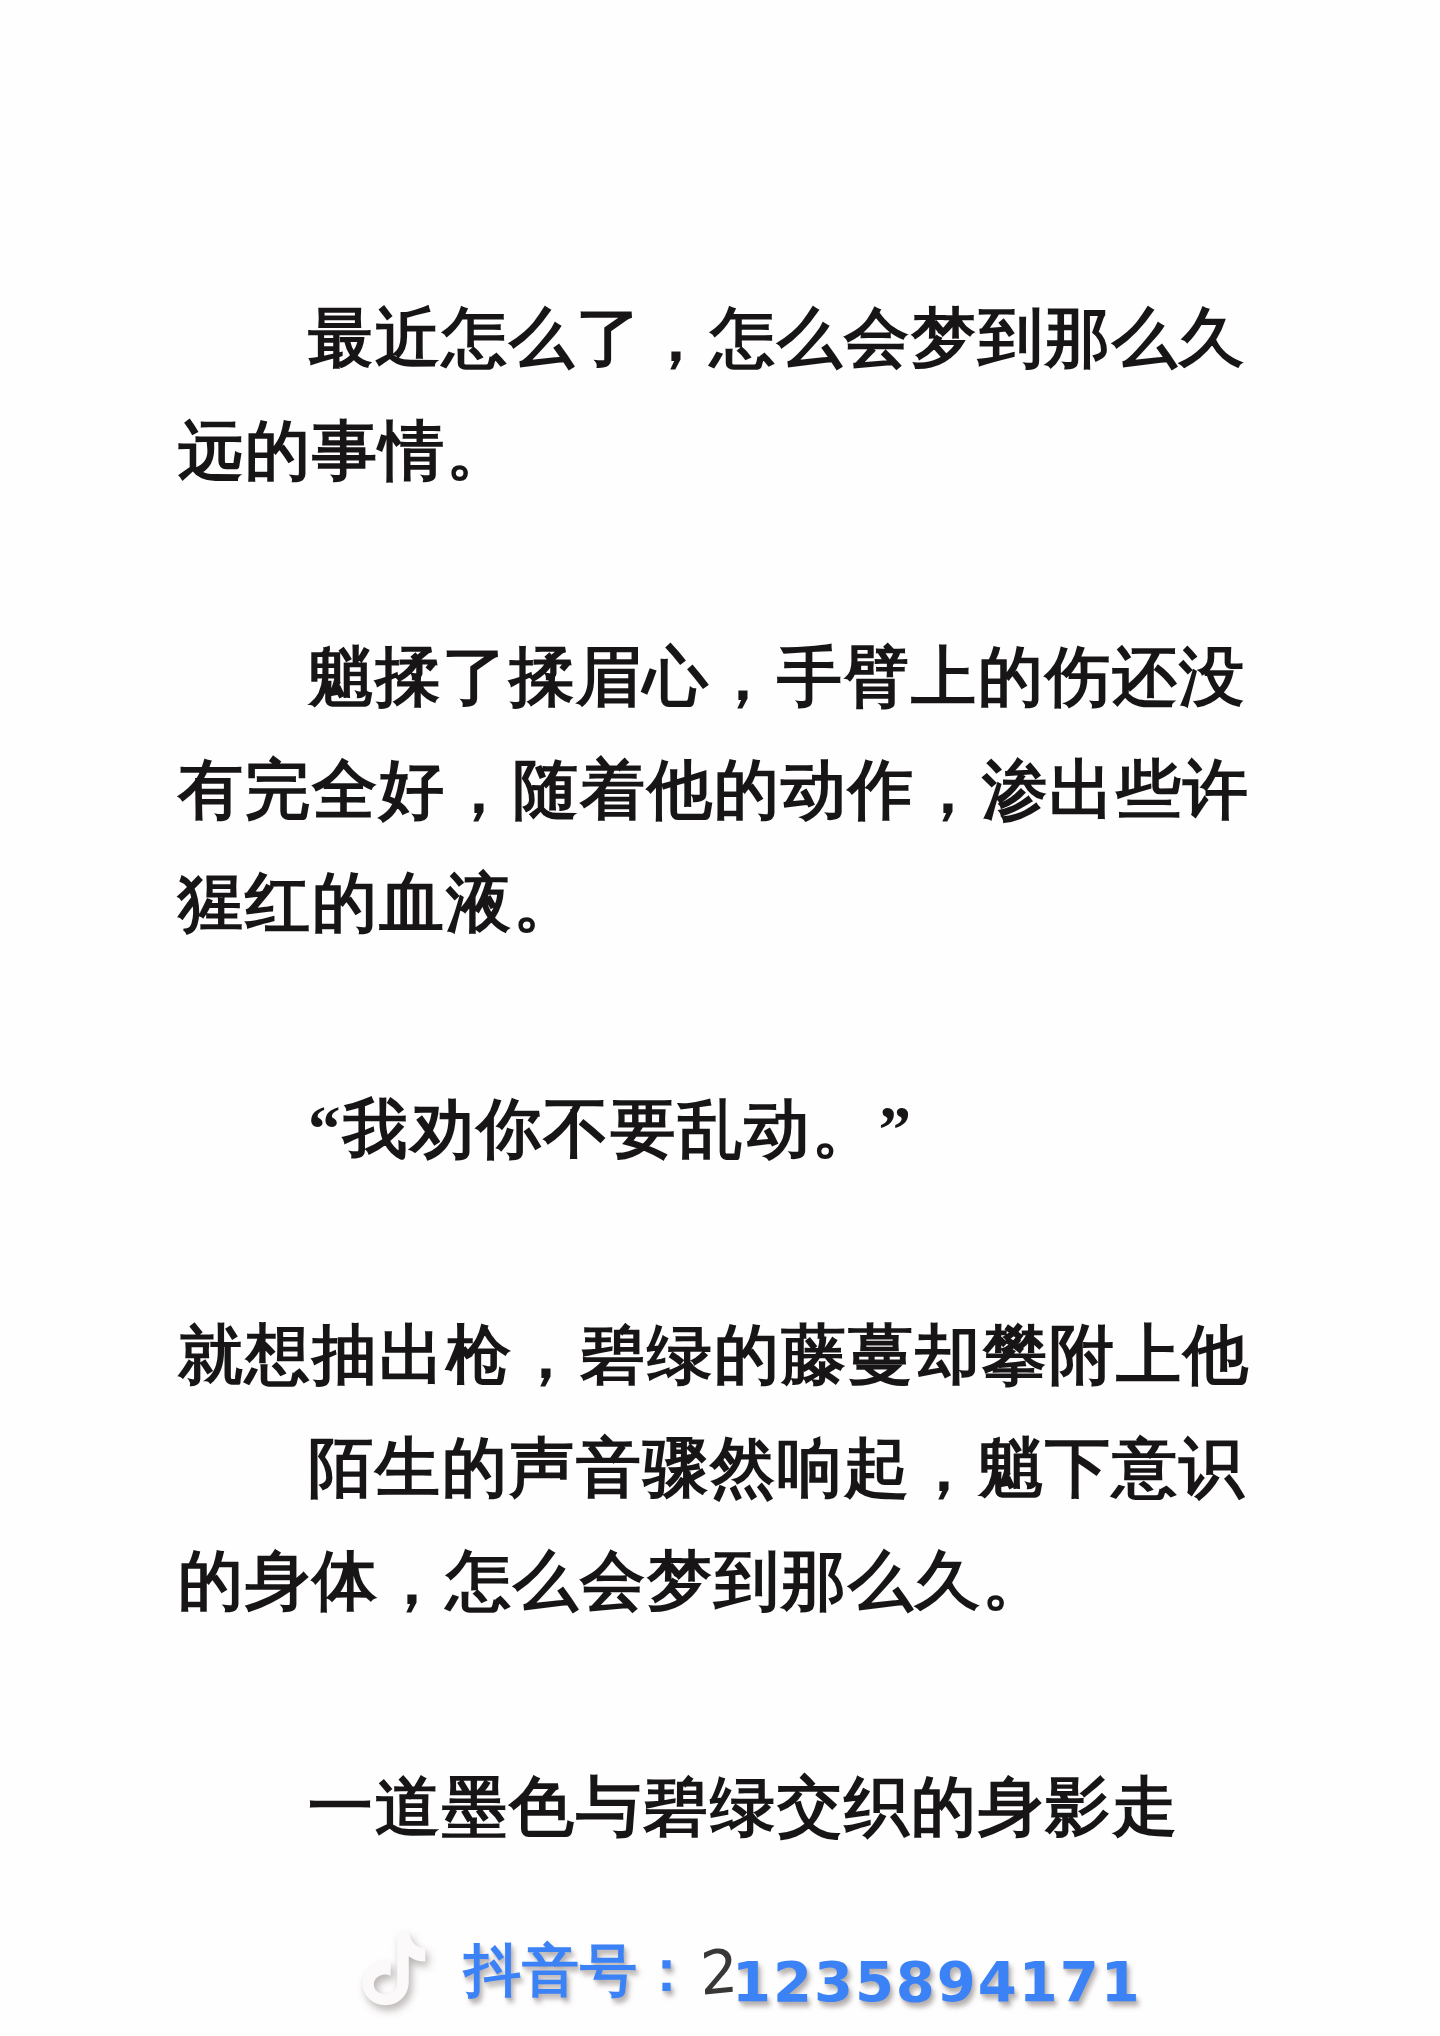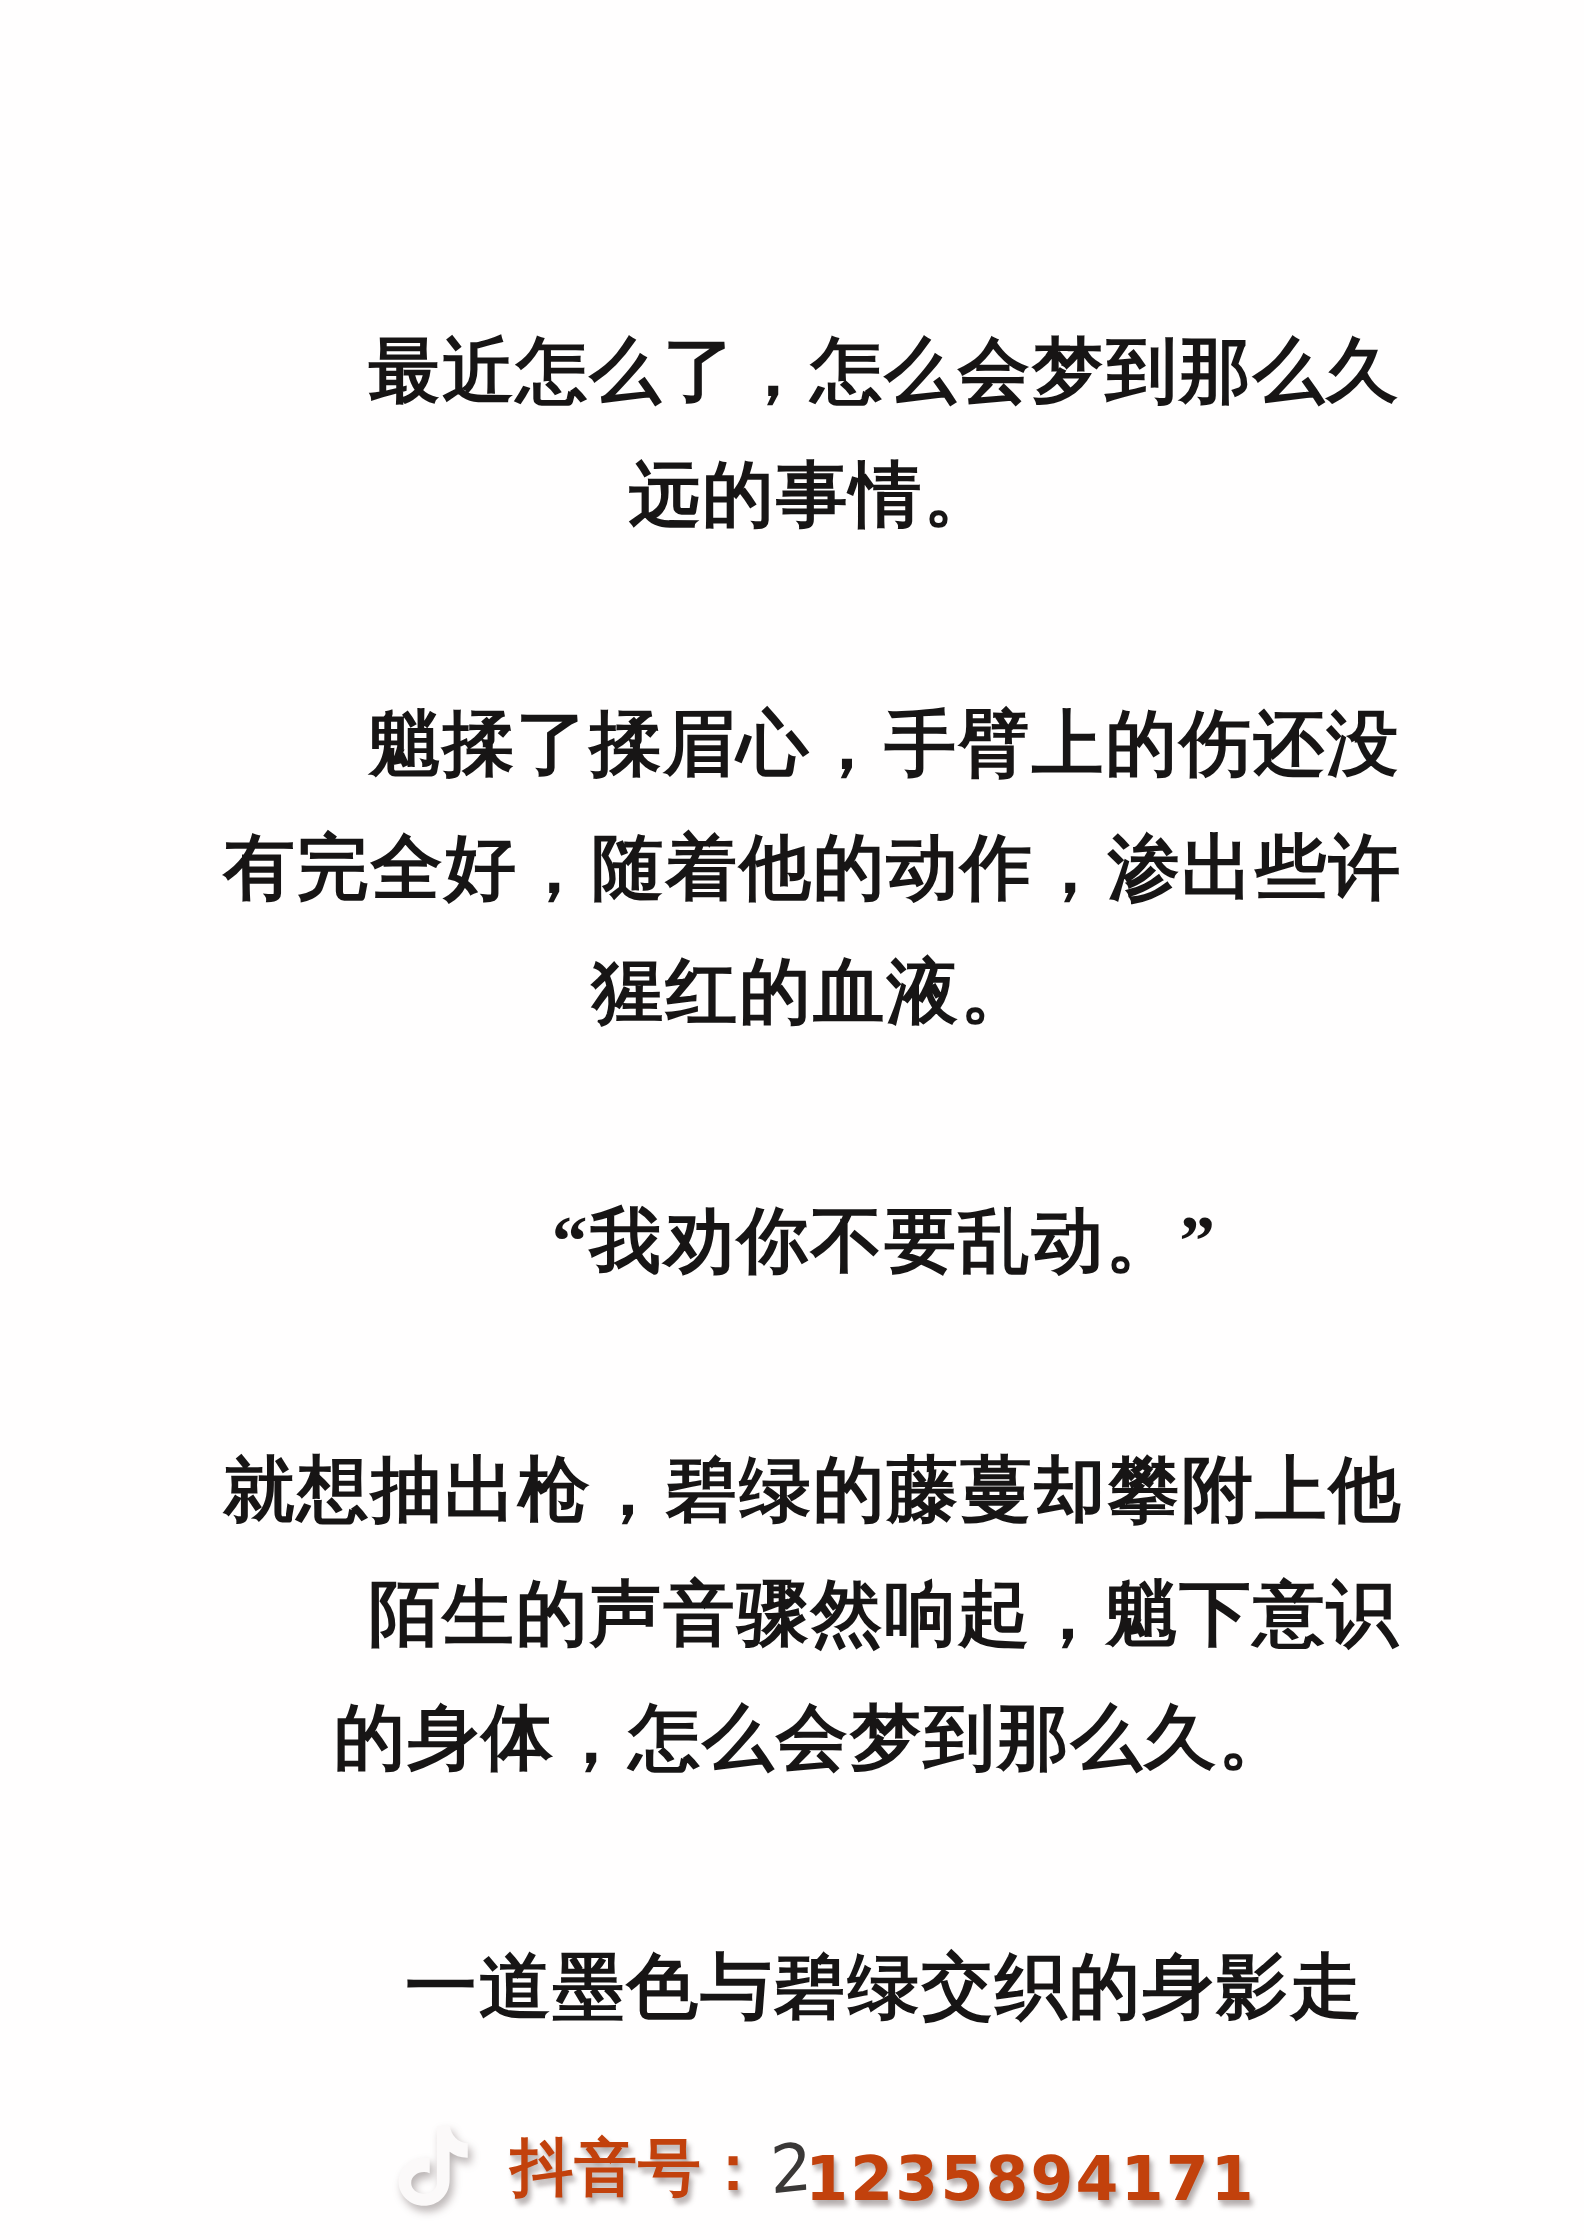--- a/index.html
+++ b/index.html
@@ -11,21 +11,20 @@
     height: 2036px;
     background: #fefefe;
     position: relative;
     overflow: hidden;
     font-family: "Liberation Serif", "DejaVu Serif", serif;
   }
   .page {
     position: absolute;
     inset: 0;
     background: #fffefe;
-    text-align: center;
   }
   
   .text-block {
     position: absolute;
     top: 282px;
     left: 178px;
     right: 140px;
     color: #171515;
     font-size: 65px;
     font-weight: bold;
@@ -45,21 +44,21 @@
   }
   
   .watermark-row {
     position: absolute;
     left: 338px;
     top: 1928px;
     display: flex;
     align-items: center;
     font-family: "DejaVu Sans", "Liberation Sans", sans-serif;
     font-weight: bold;
-    color: #c2410c;
+    color: #3b82f6;
     text-shadow: 3px 5px 5px rgba(173, 166, 166, 0.85), 1px 2px 2px rgba(190, 184, 184, 0.6);
     user-select: none;
   }
   .douyin-icon {
     width: 110px;
     height: 86px;
     display: inline-block;
     margin-right: 16px;
     filter: drop-shadow(3px 5px 4px rgba(173, 166, 166, 0.85));
   }

